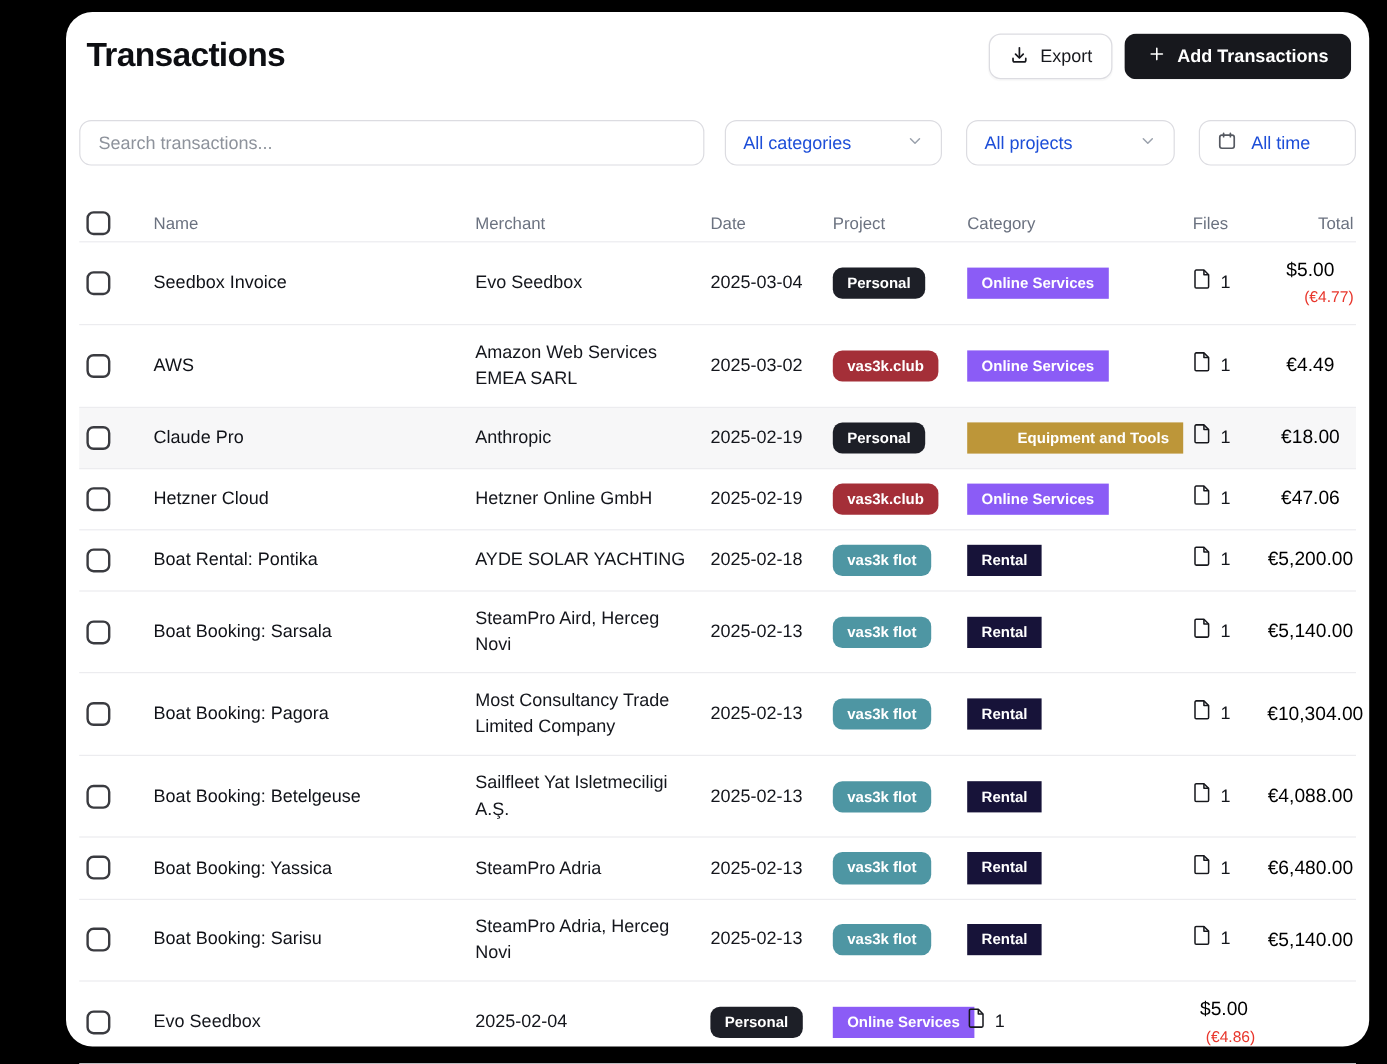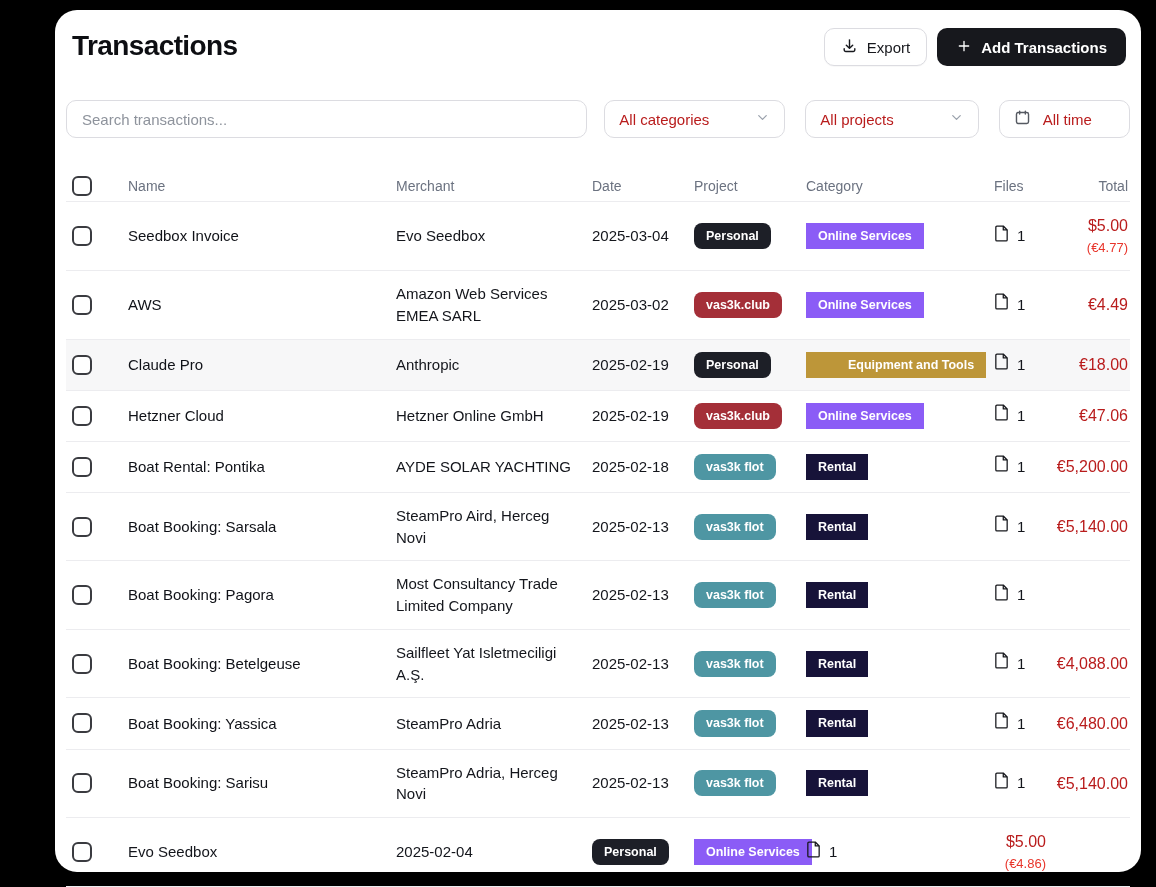--- a/index.html
+++ b/index.html
@@ -17,21 +17,21 @@
     border-radius: 10px; font-size: 15px; cursor: pointer; border: 1px solid transparent; justify-content: center; }
   .btn-export { background: #fff; border-color: #dcdce1; color: #17181d; font-weight: 500; box-shadow: 0 1px 1px rgba(0,0,0,.03); }
   .btn-add { background: #17181d; color: #fff; font-weight: 700; padding: 0 18px; }
   .btn svg { flex: 0 0 auto; }
   
   .filters { display: flex; align-items: center; margin-bottom: 26px; }
   .search-box { width: 544px; height: 38px; border: 1px solid #dcdce1; border-radius: 10px;
     padding: 0 15px; font-size: 15px; color: #17181d; outline: none; font-family: inherit; }
   .search-box::placeholder { color: #8e939c; }
   .filter-pill { display: flex; align-items: center; justify-content: space-between; height: 38px;
-    border: 1px solid #dcdce1; border-radius: 10px; padding: 0 14px; font-size: 15px; color: #b91c1c;
+    border: 1px solid #dcdce1; border-radius: 10px; padding: 0 14px; font-size: 15px; color: #1d4ed8;
     background: #fff; cursor: pointer; }
   .filter-categories { width: 188px; margin-left: 17px; }
   .filter-projects  { width: 180px; margin-left: 20px; }
   .filter-time { width: 136px; margin-left: 20px; justify-content: flex-start; gap: 12px; }
   .chev { color: #9aa1ac; }
   
   .table { width: 100%; }
   .trow { display: grid; grid-template-columns: 54px 268px 196px 102px 112px 188px 62px 1fr;
     align-items: center; border-bottom: 1px solid #ececef; }
   .thead { height: 38px; }
@@ -41,21 +41,21 @@
   .cell-name { font-weight: 500; color: #101218; }
   .cell-total { text-align: right; padding-right: 2px; }
   .thead .cell-total { color: #6b7280; }
   .row-highlight { background: #f7f7f8; }
   .checkbox { width: 20px; height: 20px; border: 2px solid #3a3b40; border-radius: 6px; background: #fff; cursor: pointer; }
   .badge { display: inline-block; padding: 4px 12px; font-size: 12.5px; font-weight: 700; color: #fff; white-space: nowrap; }
   .badge-project { border-radius: 8px; }
   .badge-category { border-radius: 0; }
   .files-wrap { display: flex; align-items: center; gap: 8px; }
   .files-count { font-size: 15px; color: #14161c; }
-  .total-main { font-size: 16px; color: #b91c1c; }
+  .total-main { font-size: 16px; color: #000000; text-align: center; }
   .total-sub { font-size: 13px; color: #e8352b; margin-top: 2px; }
 </style>
 </head>
 <body>
 
 <div class="window">
 
   <div class="topbar">
     <div class="page-title">Transactions</div>
     <div class="topbar-actions">
@@ -320,20 +320,24 @@
       <span class="files-wrap">
         <span>
           <svg width="15" height="17" viewBox="0 0 20 24" fill="none" stroke="#17181d" stroke-width="1.8" stroke-linejoin="round">
             <path d="M12.5 1.5h-9A1.5 1.5 0 0 0 2 3v18a1.5 1.5 0 0 0 1.5 1.5h13A1.5 1.5 0 0 0 18 21V7z"></path>
             <path d="M12.5 1.5V7H18"></path>
           </svg>
         </span>
         <span class="files-count">1</span>
       </span>
     </div>
+    <div class="cell cell-total">
+      <div class="total-main">€10,304.00</div>
+
+    </div>
   </div>
 
   <div class="trow">
     <div class="cell cell-check">
       <div class="checkbox"></div>
     </div>
     <div class="cell cell-name">Boat Booking: Betelgeuse</div>
     <div class="cell">Sailfleet Yat Isletmeciligi A.Ş.</div>
     <div class="cell">2025-02-13</div>
     <div class="cell">

